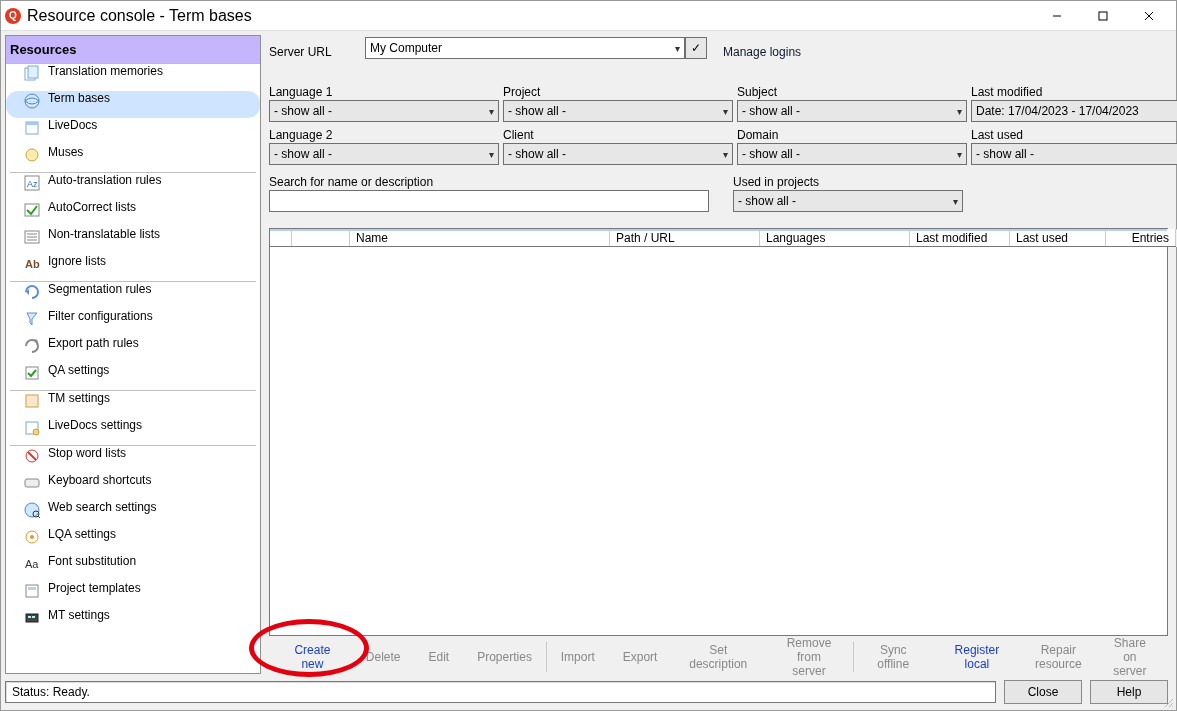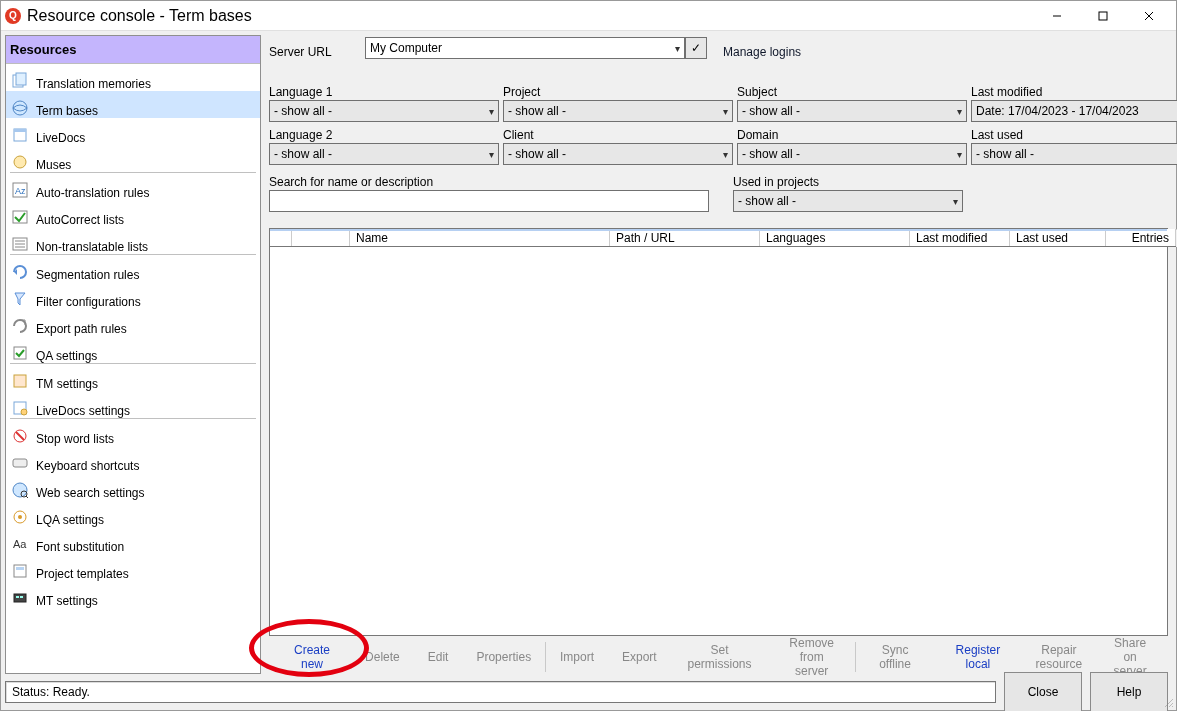--- a/index.html
+++ b/index.html
@@ -10,21 +10,21 @@
   .titlebar .app-icon { width:16px; height:16px; border-radius:50%; background:#e13a24; margin-right:6px; display:flex; align-items:center; justify-content:center; color:#fff; font-size:10px; font-weight:bold;}
   .titlebar .title { flex:0 0 auto; font-size:16px; }
   .titlebar .spacer { flex:1; }
   .titlebar .win-btn { width:46px; height:30px; display:flex; align-items:center; justify-content:center; font-family:inherit; font-size:12px; }
   .titlebar .win-btn svg { width:10px; height:10px; stroke:#000; stroke-width:1; fill:none;}
   
   .body { flex:1; display:flex; min-height:0; }
   .sidebar { width:256px; background:#fff; border:1px solid #8f8f8f; margin:4px 0 4px 4px; display:flex; flex-direction:column; }
   .sidebar-title { font-weight:bold; padding:6px 6px 6px 4px; background:#c4b5fd; border-bottom:1px solid #bdbdbd; font-size:13px;}
   .sidebar-list { flex:1; overflow:auto; }
-  .sidebar-item { display:flex; align-items:flex-end; height:27px; padding:0 4px; border-bottom:0; cursor:default;}
+  .sidebar-item { display:flex; align-items:flex-start; height:27px; padding:0 16px; border-bottom:0; cursor:default;border-radius:12px;}
   .sidebar-item.selected { background:#cfe5ff; }
   .sidebar-item .icon { width:20px; height:20px; margin-right:6px; display:inline-flex; align-items:center; justify-content:center;}
   .sidebar-item .label { font-size:12px;}
   .sidebar .group-sep { height:1px; background:#c0c0c0; margin:0 4px;}
   
   .main { flex:1; display:flex; flex-direction:column; padding:6px 8px 0 8px; min-width:0;}
   .row-filters { display:grid; grid-template-columns: 230px 230px 230px 220px; column-gap:4px; row-gap:2px; margin-top:26px;}
   .flabel { font-size:12px; margin-bottom:1px;}
   select, input[type=text] { font-family:inherit; font-size:12px;}
   .combo { width:100%; height:22px; border:1px solid #707070; background:#e7e7e7; padding:0 4px; display:flex; align-items:center; justify-content:space-between; }
@@ -46,21 +46,21 @@
   .footer-strip { height:18px; background:#f3f3f3; border-top:1px solid #ccc; display:flex; justify-content:flex-end; align-items:center;}
   .footer-strip .tri { width:16px; height:16px; }
   
   .actionbar { height:42px; display:flex; align-items:center; padding:0 4px; gap:0; border-top:0; }
   .actionbar .act { padding:0 14px; height:42px; display:flex; align-items:center; justify-content:center; text-align:center; font-size:12px; color:#888; white-space:pre-line; }
   .actionbar .act.enabled { color:#1a3ec4; cursor:pointer; }
   .actionbar .vsep { width:1px; height:30px; background:#c9c9c9; }
   
   .bottom { height:32px; display:flex; align-items:center; padding:0 8px 4px 4px; gap:8px; }
   .statusbar { flex:1; height:22px; border:1px solid #777; background:#fff; display:flex; align-items:center; padding:0 6px; box-shadow: inset 1px 1px 0 #dcdcdc;}
-  .btn { width:78px; height:40px; border:1px solid #8a8a8a; background:#e6e6e6; display:flex; align-items:center; justify-content:center; cursor:pointer;}
+  .btn { width:78px; height:24px; border:1px solid #8a8a8a; background:#e6e6e6; display:flex; align-items:center; justify-content:center; cursor:pointer;}
   
   .anno-circle { position:absolute; border:5px solid #e3000f; border-radius:50%; pointer-events:none; }
   
   .grip { position:absolute; right:2px; bottom:2px; width:12px; height:12px; opacity:.5;}
   .grip svg { width:12px; height:12px; }
 </style>
 </head>
 <body>
 
 <div class="window">
@@ -149,20 +149,28 @@
           <div class="sidebar-item">
             <span class="icon">
               <svg width="18" height="18" viewBox="0 0 18 18">
                 <rect x="2" y="3" width="14" height="12" fill="#fff" stroke="#888"></rect>
                 <line x1="4" y1="6" x2="14" y2="6" stroke="#888"></line>
                 <line x1="4" y1="9" x2="14" y2="9" stroke="#888"></line>
                 <line x1="4" y1="12" x2="14" y2="12" stroke="#888"></line>
               </svg>
             </span>
             <span class="label">Non-translatable lists</span>
+          </div>
+          <div class="sidebar-item">
+            <span class="icon">
+              <svg width="18" height="18" viewBox="0 0 18 18">
+                <text x="2" y="13" font-size="11" fill="#7a4f2a" font-weight="bold">Ab</text>
+              </svg>
+            </span>
+            <span class="label">Ignore lists</span>
           </div>
           <div class="group-sep"></div>
           <div class="sidebar-item">
             <span class="icon">
               <svg width="18" height="18" viewBox="0 0 18 18">
                 <path d="M3 9 A6 6 0 1 1 9 15" fill="none" stroke="#5a8fd6" stroke-width="2"></path>
                 <polygon points="3,9 6,6 6,12" fill="#5a8fd6"></polygon>
               </svg>
             </span>
             <span class="label">Segmentation rules</span>
@@ -388,21 +396,21 @@
       </div>
 
       <div class="actionbar">
         <div class="act enabled">Create new</div>
         <div class="act">Delete</div>
         <div class="act">Edit</div>
         <div class="act">Properties</div>
         <div class="vsep"></div>
         <div class="act">Import</div>
         <div class="act">Export</div>
-        <div class="act">Set permissions</div>
+        <div class="act">Set description</div>
         <div class="act">Remove from
 server</div>
         <div class="vsep"></div>
         <div class="act">Sync offline</div>
         <div class="act enabled">Register local</div>
         <div class="act">Repair
 resource</div>
         <div class="act">Share on
 server</div>
       </div>

